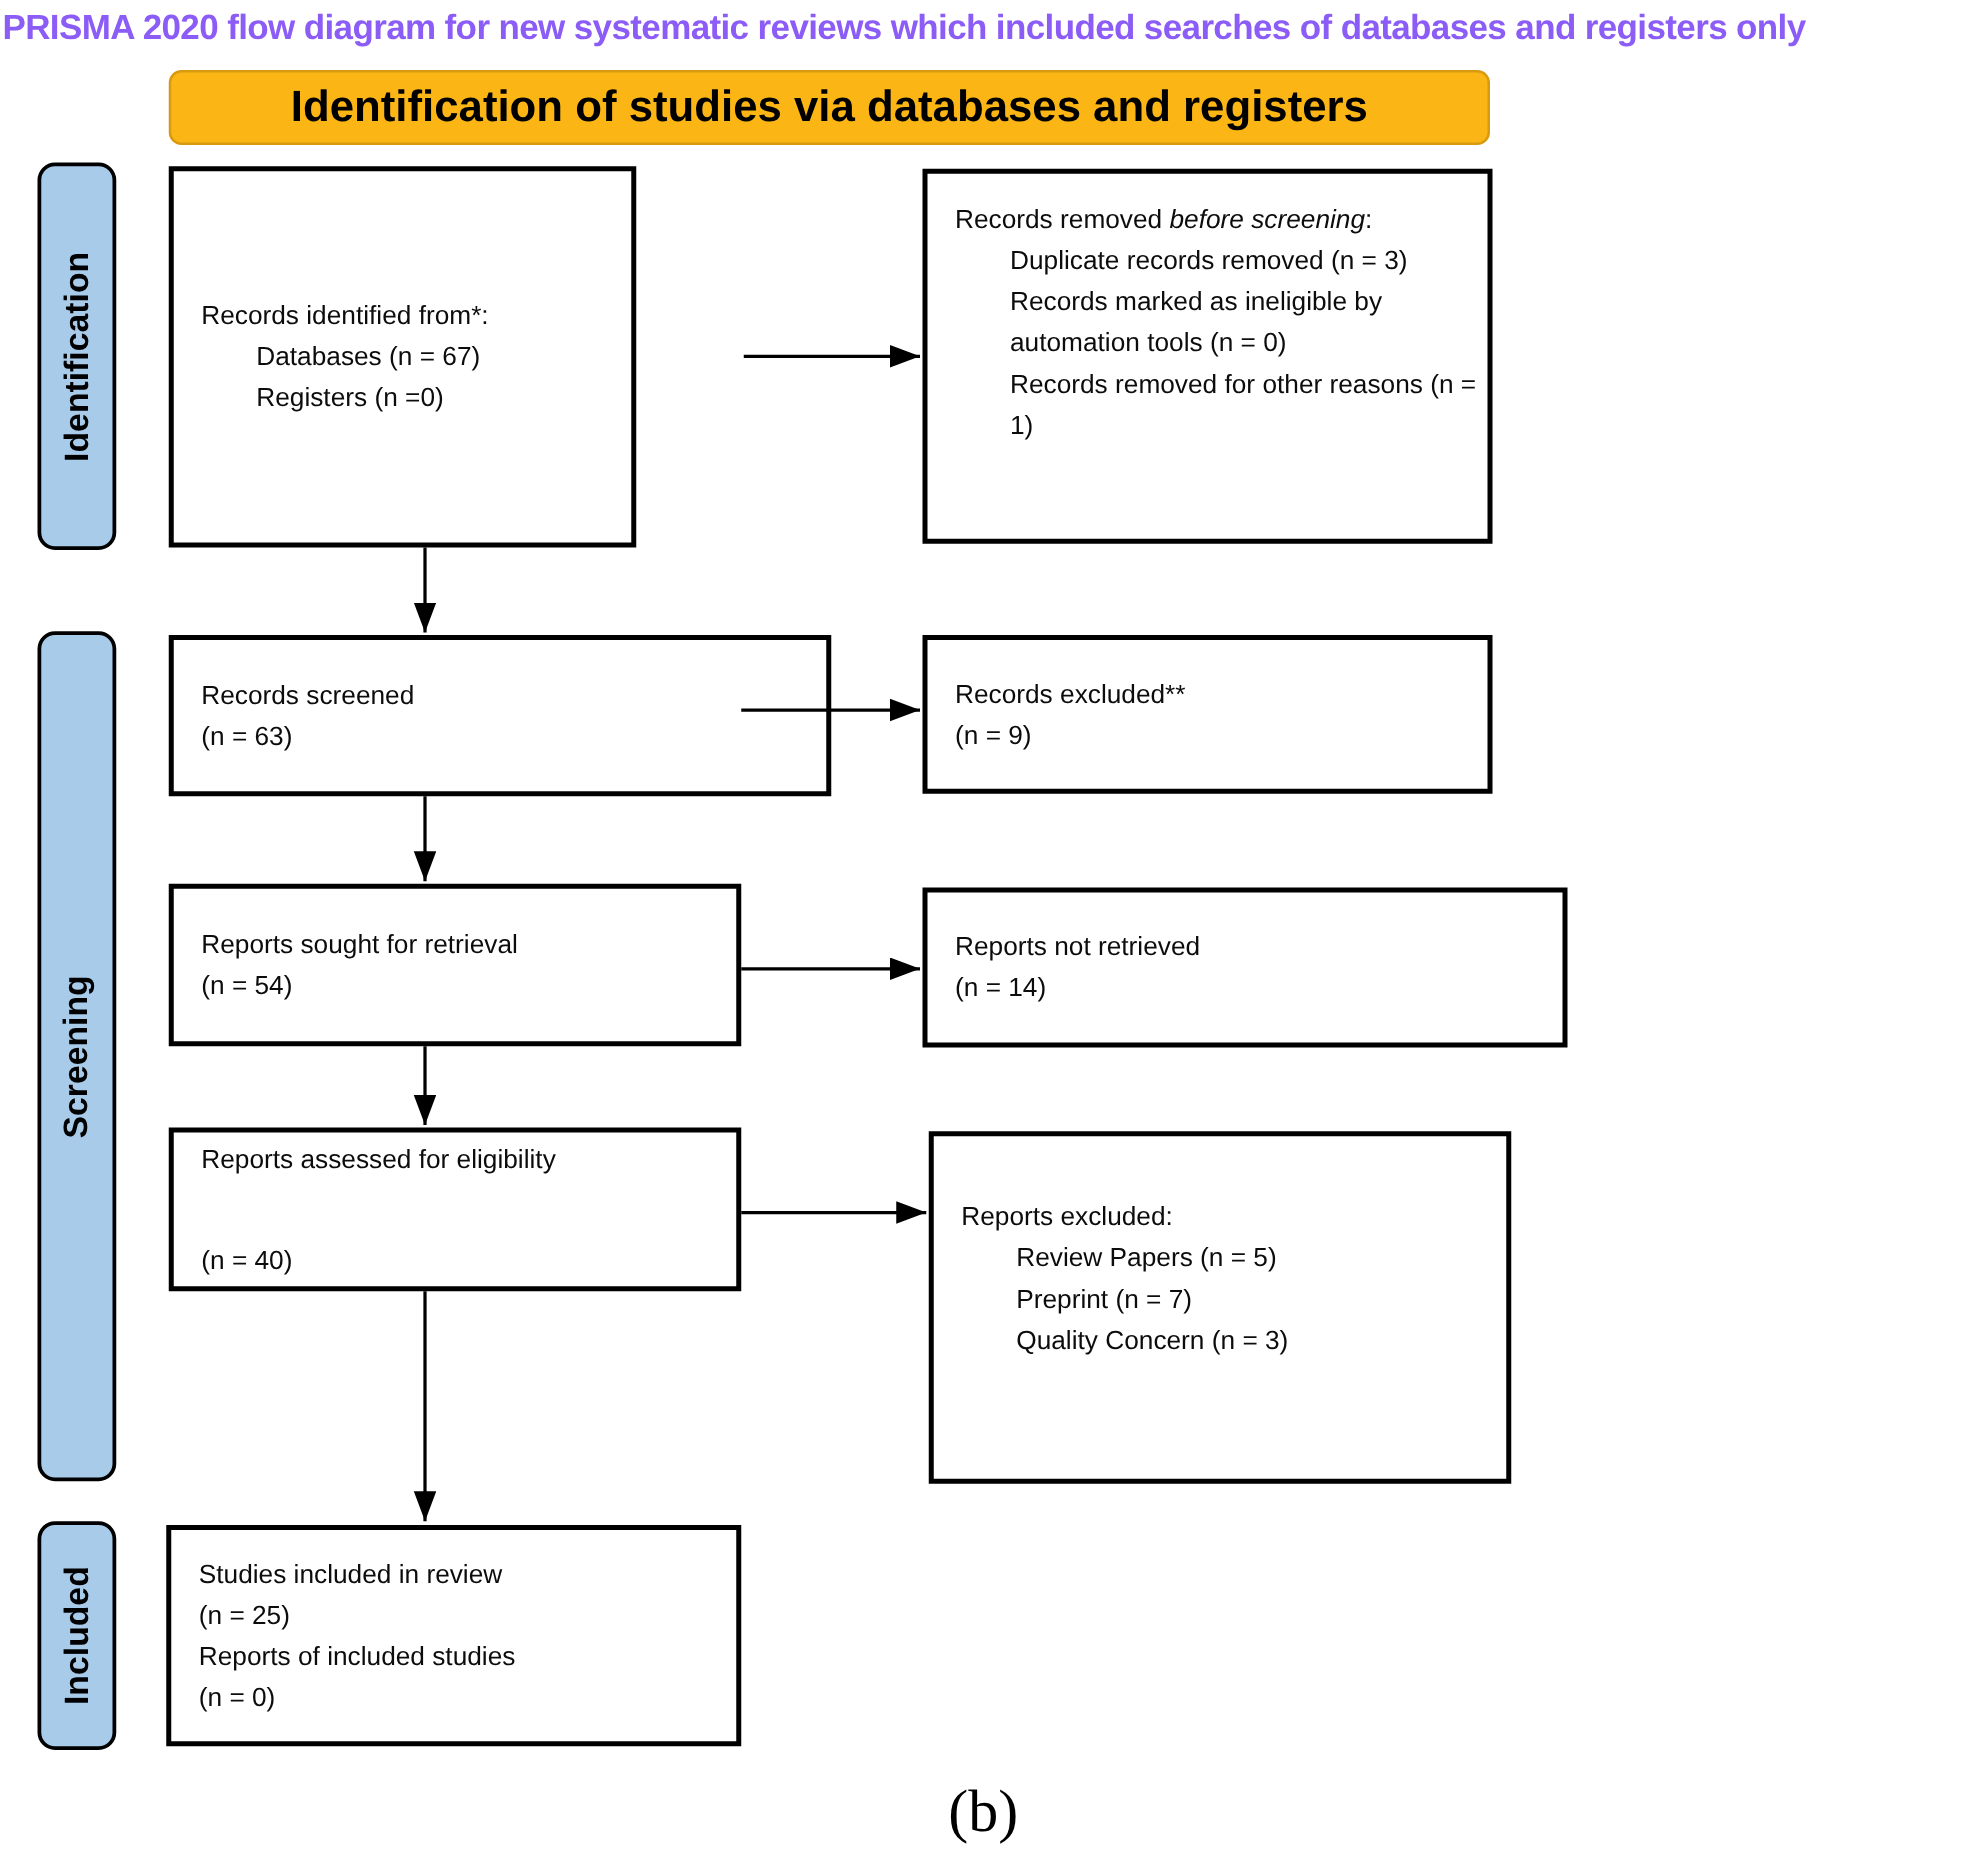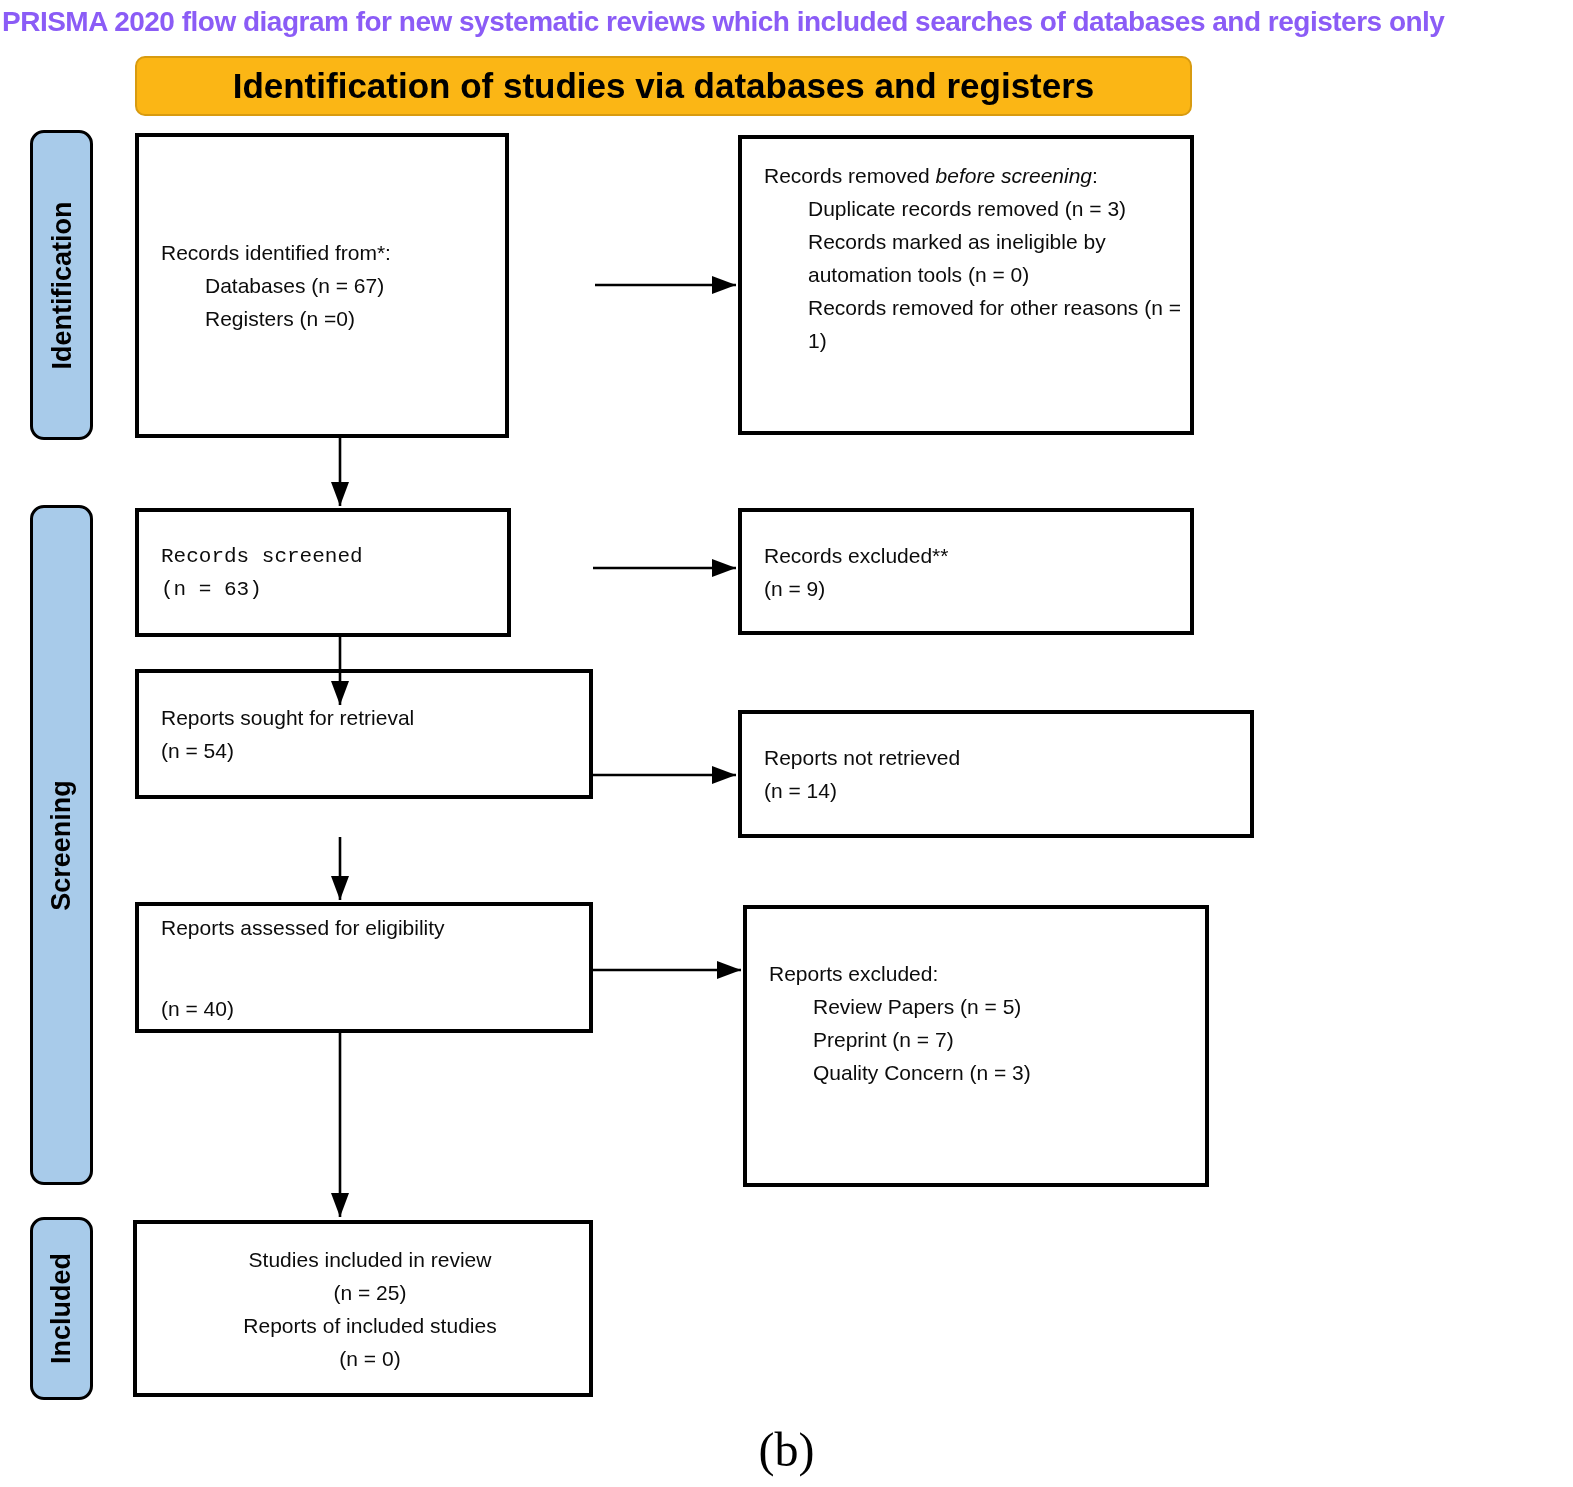--- a/index.html
+++ b/index.html
@@ -72,50 +72,50 @@
     <div class="ln ind">Registers (n =0)</div>
   </div>
 
   <div class="box top" style="left:738px;top:135px;width:456px;height:300px;padding-top:20px;">
     <div class="ln"><span>Records removed </span><em>before screening</em><span>:</span></div>
     <div class="ln ind">Duplicate records removed (n = 3)</div>
     <div class="ln ind">Records marked as ineligible by automation tools (n = 0)</div>
     <div class="ln ind">Records removed for other reasons (n = 1)</div>
   </div>
 
-  <div class="box" style="left:135px;top:508px;width:376px;height:129px;font-family:Liberation Mono, monospace;">
+  <div class="box" style="left:135px;top:508px;width:530px;height:129px;">
     <div class="ln">Records screened</div>
     <div class="ln">(n = 63)</div>
   </div>
   <div class="box" style="left:738px;top:508px;width:456px;height:127px;">
     <div class="ln">Records excluded**</div>
     <div class="ln">(n = 9)</div>
   </div>
 
-  <div class="box" style="left:135px;top:669px;width:458px;height:130px;">
+  <div class="box" style="left:135px;top:707px;width:458px;height:130px;">
     <div class="ln">Reports sought for retrieval</div>
     <div class="ln">(n = 54)</div>
   </div>
   <div class="box" style="left:738px;top:710px;width:516px;height:128px;">
     <div class="ln">Reports not retrieved</div>
     <div class="ln">(n = 14)</div>
   </div>
 
   <div class="box" style="left:135px;top:902px;width:458px;height:131px;gap:48px;">
     <div class="ln">Reports assessed for eligibility</div>
     <div class="ln">(n = 40)</div>
   </div>
   <div class="box top" style="left:743px;top:905px;width:466px;height:282px;padding-top:48px;">
     <div class="ln">Reports excluded:</div>
     <div class="ln ind">Review Papers (n = 5)</div>
     <div class="ln ind">Preprint (n = 7)</div>
     <div class="ln ind">Quality Concern (n = 3)</div>
   </div>
 
-  <div class="box" style="left:133px;top:1220px;width:460px;height:177px;text-align:center;">
+  <div class="box" style="left:133px;top:1220px;width:460px;height:177px;">
     <div class="ln">Studies included in review</div>
     <div class="ln">(n = 25)</div>
     <div class="ln">Reports of included studies</div>
     <div class="ln">(n = 0)</div>
   </div>
 
   <svg class="arrows" width="1573" height="1487">
     <defs>
       <marker id="ah" markerUnits="userSpaceOnUse" markerWidth="26" markerHeight="20" refX="24" refY="9" orient="auto">
         <path d="M0,0 L24,9 L0,18 Z" fill="#000"></path>

